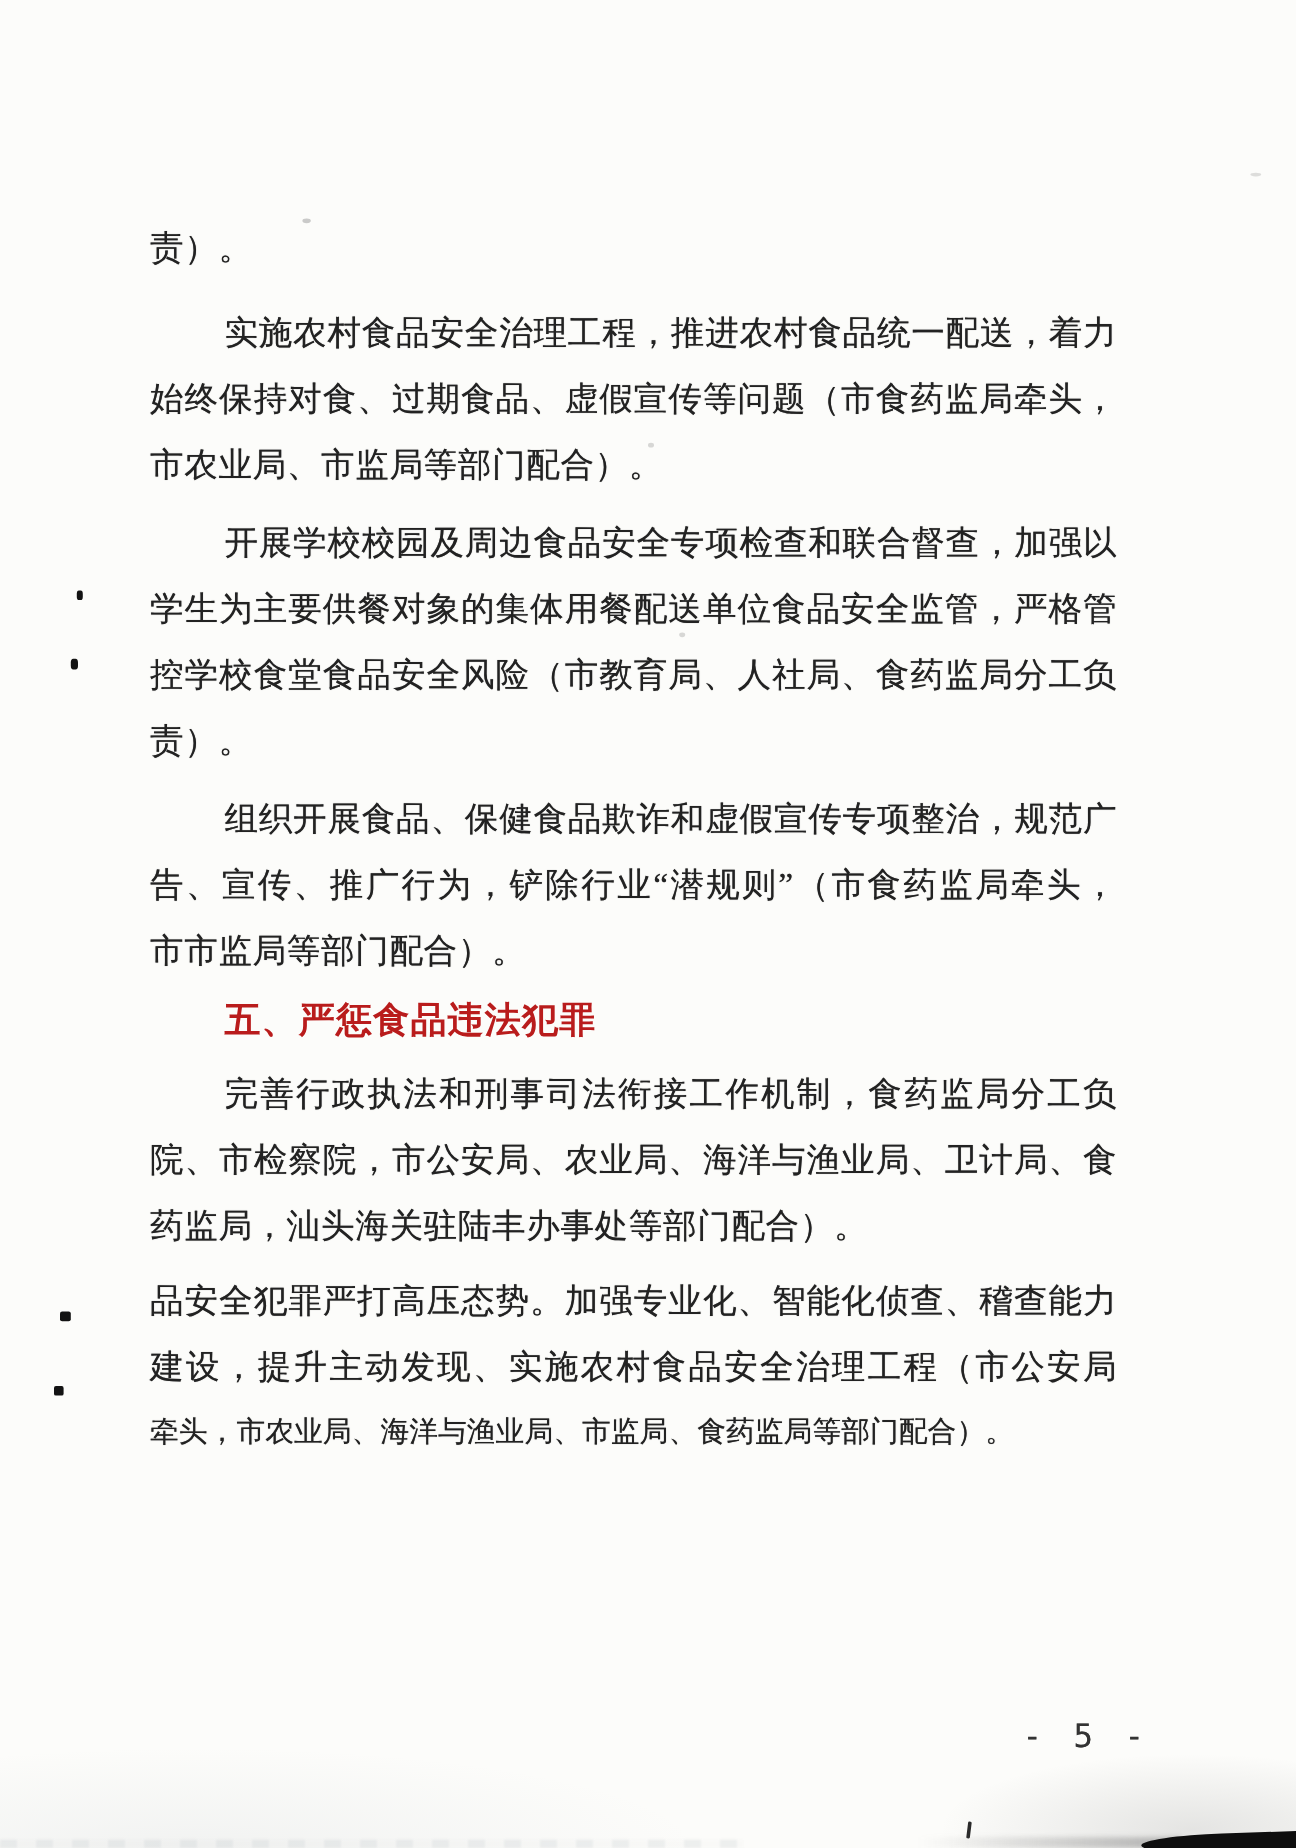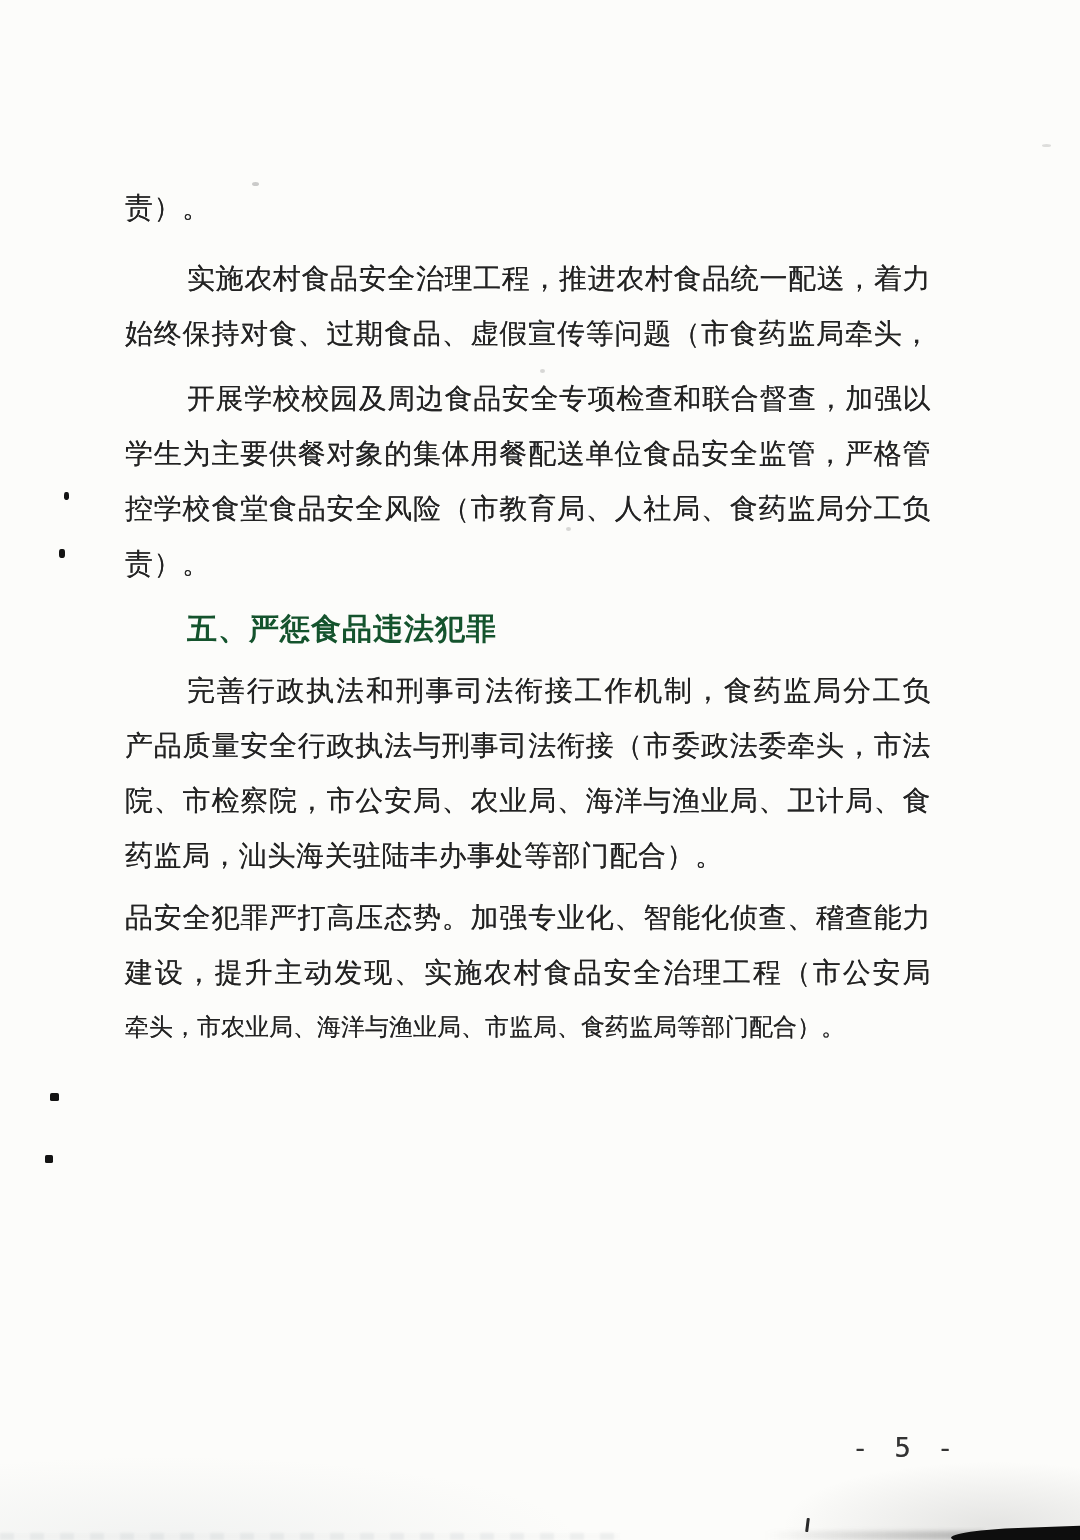--- a/index.html
+++ b/index.html
@@ -48,21 +48,21 @@
     font-family: Liberation Serif, serif;
   }
   .line.indent { text-indent: 62px; }
   .line.tight { font-size: 24px; letter-spacing: 0; }
   .heading-line {
     font-family: "Liberation Sans", "DejaVu Sans", sans-serif;
     font-weight: 700;
     font-size: 30px;
     line-height: 55px;
     height: 55px;
-    color: #14532d;
+    color: #b91c1c;
     text-indent: 62px;
     letter-spacing: 1px;
     white-space: nowrap;
   }
   .page-number {
     position: absolute;
     left: 852px;
     top: 1432px;
     font-family: "DejaVu Sans Mono", "Liberation Mono", monospace;
     font-size: 27px;
@@ -121,37 +121,42 @@
 
   <div class="content">
 
     <div class="para para-cont">
       <div class="line">责）。</div>
     </div>
 
     <div class="para">
       <div class="line fill indent">实施农村食品安全治理工程，推进农村食品统一配送，着力</div>
       <div class="line fill">始终保持对食、过期食品、虚假宣传等问题（市食药监局牵头，</div>
+      <div class="line">市农业局、市监局等部门配合）。</div>
     </div>
 
     <div class="para">
       <div class="line fill indent">开展学校校园及周边食品安全专项检查和联合督查，加强以</div>
       <div class="line fill">学生为主要供餐对象的集体用餐配送单位食品安全监管，严格管</div>
       <div class="line fill">控学校食堂食品安全风险（市教育局、人社局、食药监局分工负</div>
       <div class="line">责）。</div>
     </div>
 
+    <div class="para para-before-heading">
+      <div class="line fill indent">组织开展食品、保健食品欺诈和虚假宣传专项整治，规范广</div>
+      <div class="line fill">告、宣传、推广行为，铲除行业“潜规则”（市食药监局牵头，</div>
+      <div class="line">市市监局等部门配合）。</div>
+    </div>
 
     <div class="para para-after-heading">
       <div class="heading-line">五、严惩食品违法犯罪</div>
     </div>
 
     <div class="para para-after-heading">
       <div class="line fill indent">完善行政执法和刑事司法衔接工作机制，食药监局分工负</div>
-      <div class="line fill">产品质量安全行政执法与刑事司法衔接（市委政法委牵头，市法</div>
       <div class="line fill">院、市检察院，市公安局、农业局、海洋与渔业局、卫计局、食</div>
       <div class="line">药监局，汕头海关驻陆丰办事处等部门配合）。</div>
     </div>
 
     <div class="para">
       <div class="line fill">品安全犯罪严打高压态势。加强专业化、智能化侦查、稽查能力</div>
       <div class="line fill">建设，提升主动发现、实施农村食品安全治理工程（市公安局</div>
       <div class="line tight">牵头，市农业局、海洋与渔业局、市监局、食药监局等部门配合）。</div>
     </div>
 

